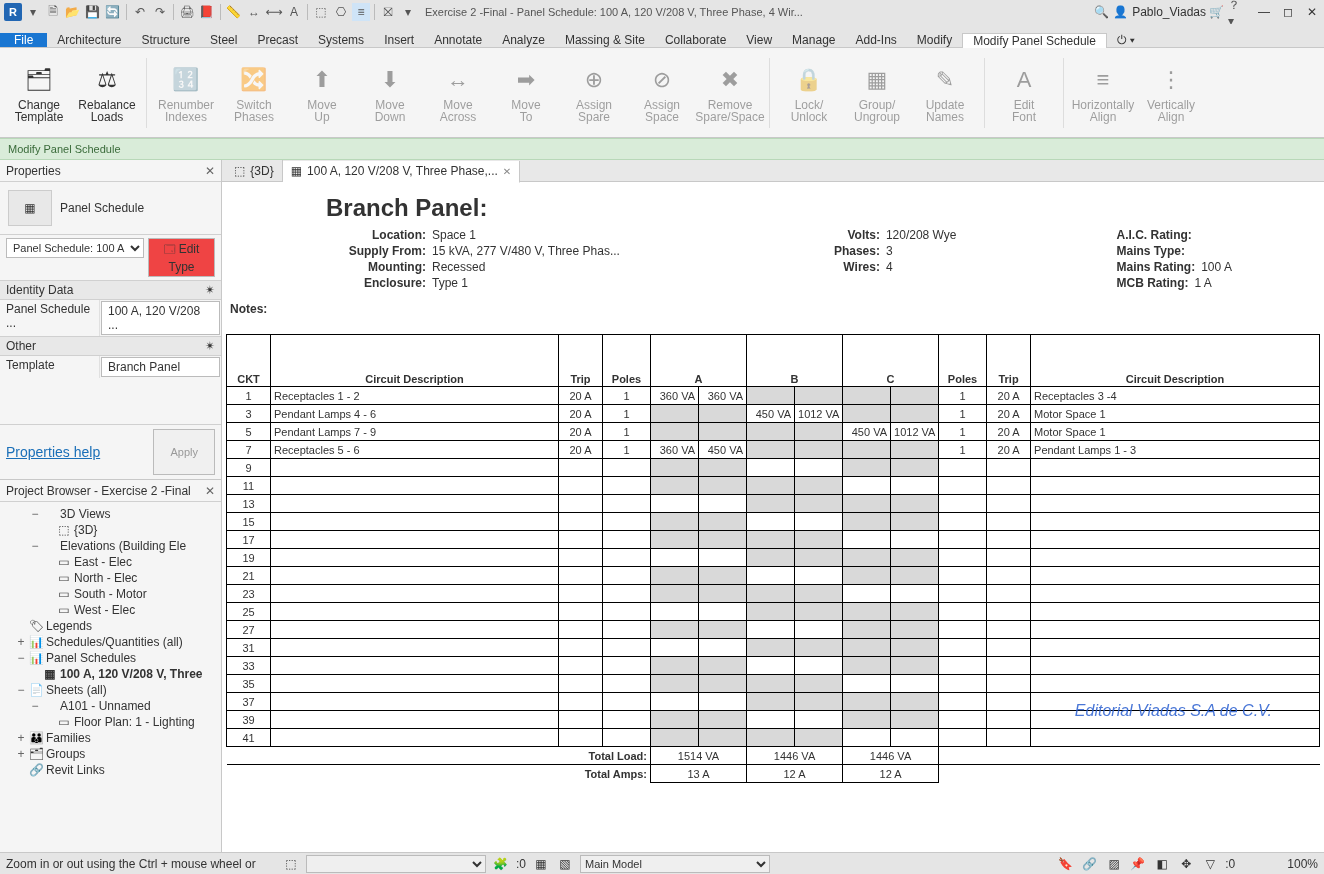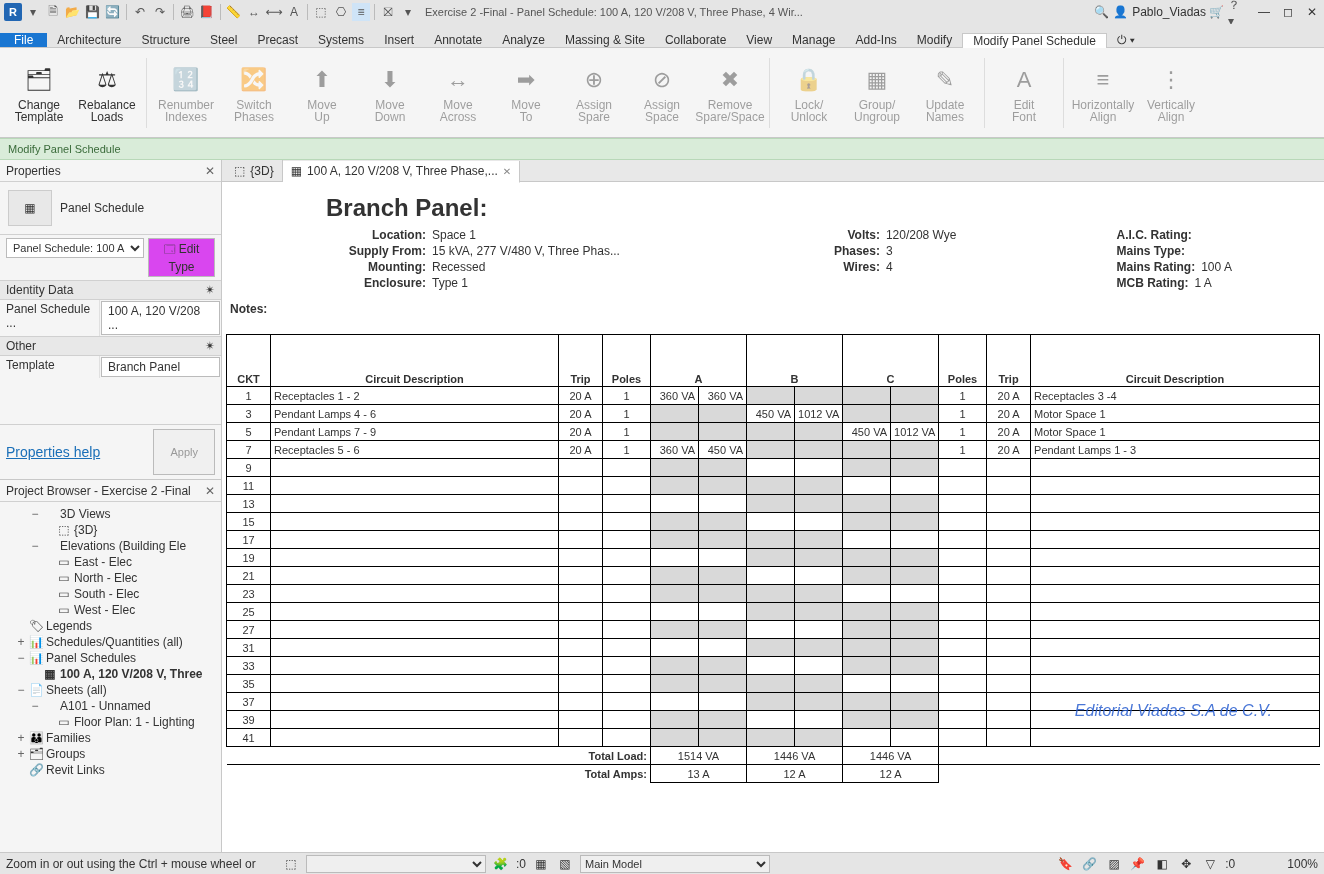--- a/index.html
+++ b/index.html
@@ -25,21 +25,21 @@
 .rb-sep{width:1px;height:70px;background:#ddd;margin:0 2px}
 .context-bar{height:22px;background:#d9ecd9;border-top:1px solid #b8d8b8;border-bottom:1px solid #b8d8b8;display:flex;align-items:center;padding:0 8px;font-size:11px;color:#3a6b3a}
 .main{flex:1;display:flex;overflow:hidden}
 .left-col{width:222px;display:flex;flex-direction:column;background:#f5f5f5;border-right:1px solid #c8c8c8}
 .panel-hdr{height:22px;display:flex;align-items:center;justify-content:space-between;padding:0 6px;font-size:12px;border-bottom:1px solid #d0d0d0}
 .panel-hdr .x{cursor:pointer;color:#666}
 .prop-type{display:flex;align-items:center;padding:8px;gap:8px;border-bottom:1px solid #d0d0d0}
 .prop-type .tic{width:44px;height:36px;background:#e8e8e8;border:1px solid #ccc;display:flex;align-items:center;justify-content:center}
 .prop-row{display:flex;padding:3px 6px;gap:4px}
 .prop-row select,.prop-row input{flex:1;font-size:11px;height:20px;border:1px solid #bbb;padding:0 2px;background:#fff}
-.edit-type-btn{font-size:11px;border:1px solid #bbb;background:#d946ef;padding:2px 8px;cursor:pointer}
+.edit-type-btn{font-size:11px;border:1px solid #bbb;background:#ef4444;padding:2px 8px;cursor:pointer}
 .section-hdr{background:#e8e8e8;padding:2px 6px;font-size:11px;border-top:1px solid #d0d0d0;border-bottom:1px solid #d0d0d0;display:flex;justify-content:space-between;align-items:center}
 .kv-row{display:flex;font-size:11px}
 .kv-row .k{width:100px;padding:2px 6px;border-right:1px solid #e0e0e0}
 .kv-row .v{flex:1;padding:2px 6px;border:1px solid #bbb;margin:1px;background:#fff}
 .prop-foot{display:flex;justify-content:space-between;align-items:center;padding:4px 6px;border-top:1px solid #d0d0d0;margin-top:auto}
 .prop-foot a{color:#1a6fb8;text-decoration:underline;font-size:14px;cursor:pointer}
 .prop-foot button{font-size:11px;padding:16px 16px;border:1px solid #bbb;background:#f0f0f0;color:#999}
 .properties-box{display:flex;flex-direction:column;height:320px;border-bottom:1px solid #c8c8c8}
 .browser-box{flex:1;display:flex;flex-direction:column;overflow:hidden}
 .tree{flex:1;overflow:auto;font-size:11px;padding:4px 2px}
@@ -279,21 +279,21 @@
             <span>East - Elec</span>
           </div>
           <div class="tn" style="padding-left: 42px;">
             <span class="exp"></span>
             <span class="ti">▭</span>
             <span>North - Elec</span>
           </div>
           <div class="tn" style="padding-left: 42px;">
             <span class="exp"></span>
             <span class="ti">▭</span>
-            <span>South - Elec</span>
+            <span>South - Motor</span>
           </div>
           <div class="tn" style="padding-left: 42px;">
             <span class="exp"></span>
             <span class="ti">▭</span>
             <span>West - Elec</span>
           </div>
           <div class="tn" style="padding-left: 14px;">
             <span class="exp"></span>
             <span class="ti">🏷</span>
             <span>Legends</span>

